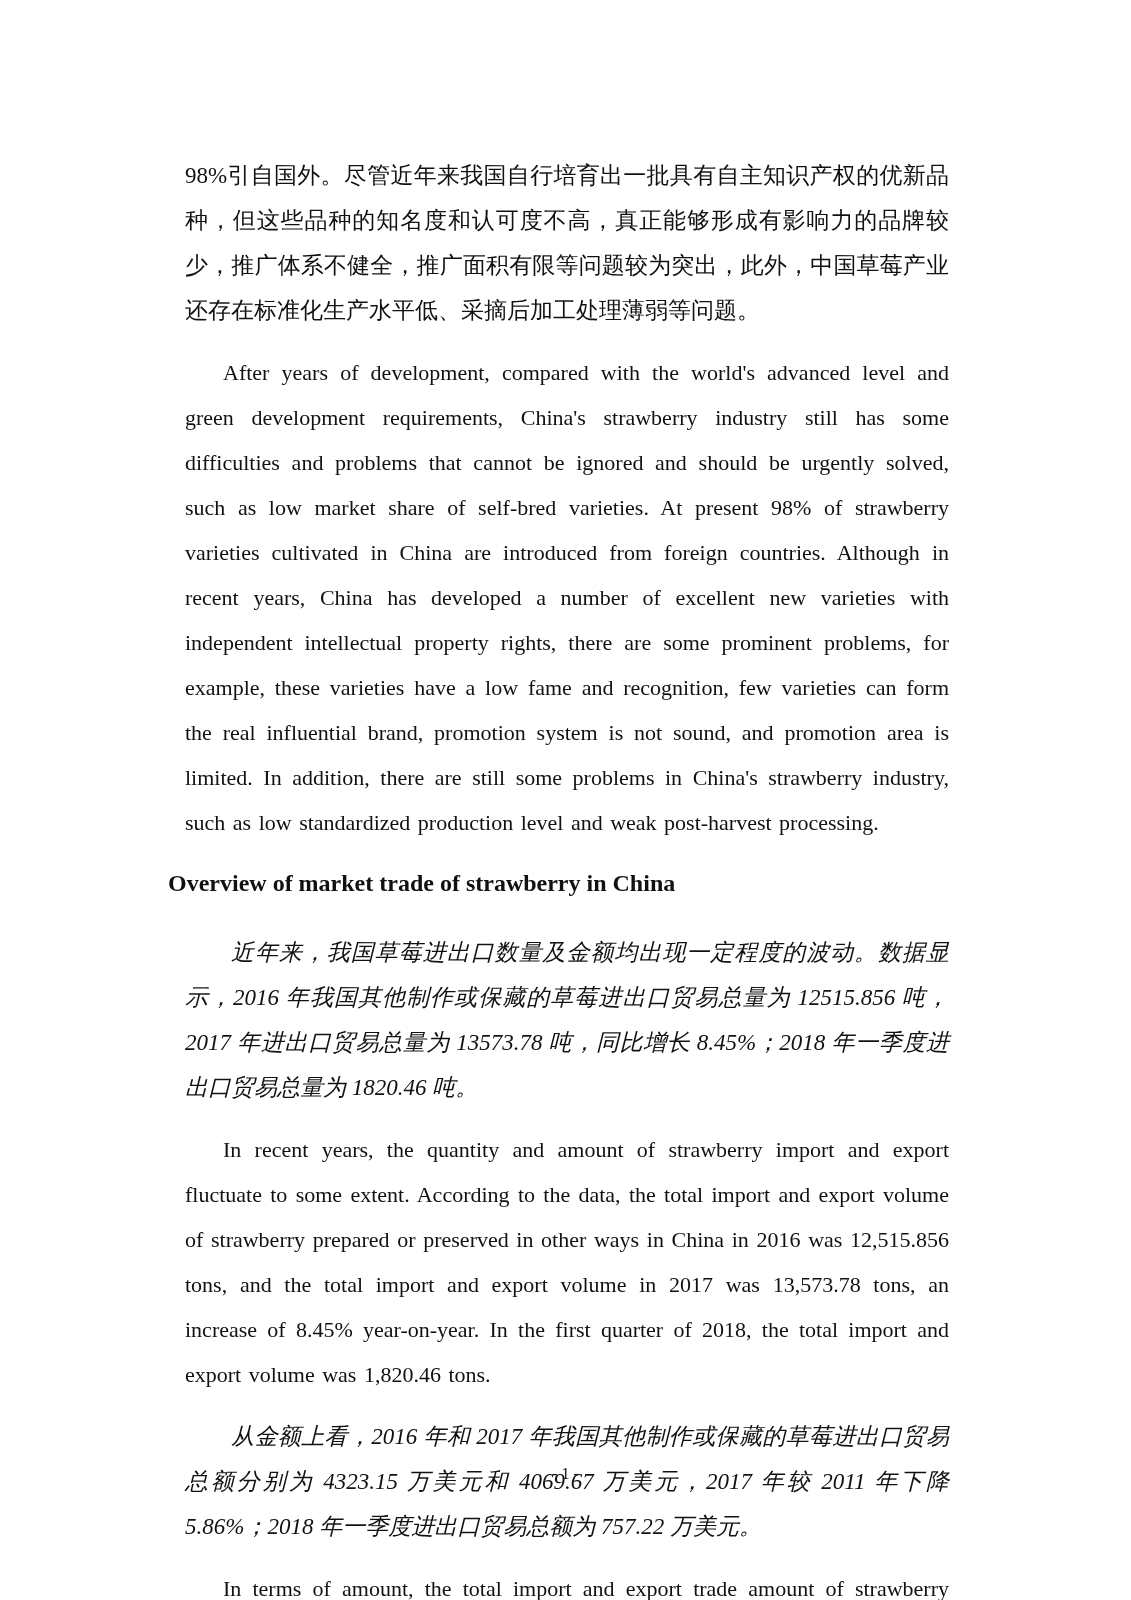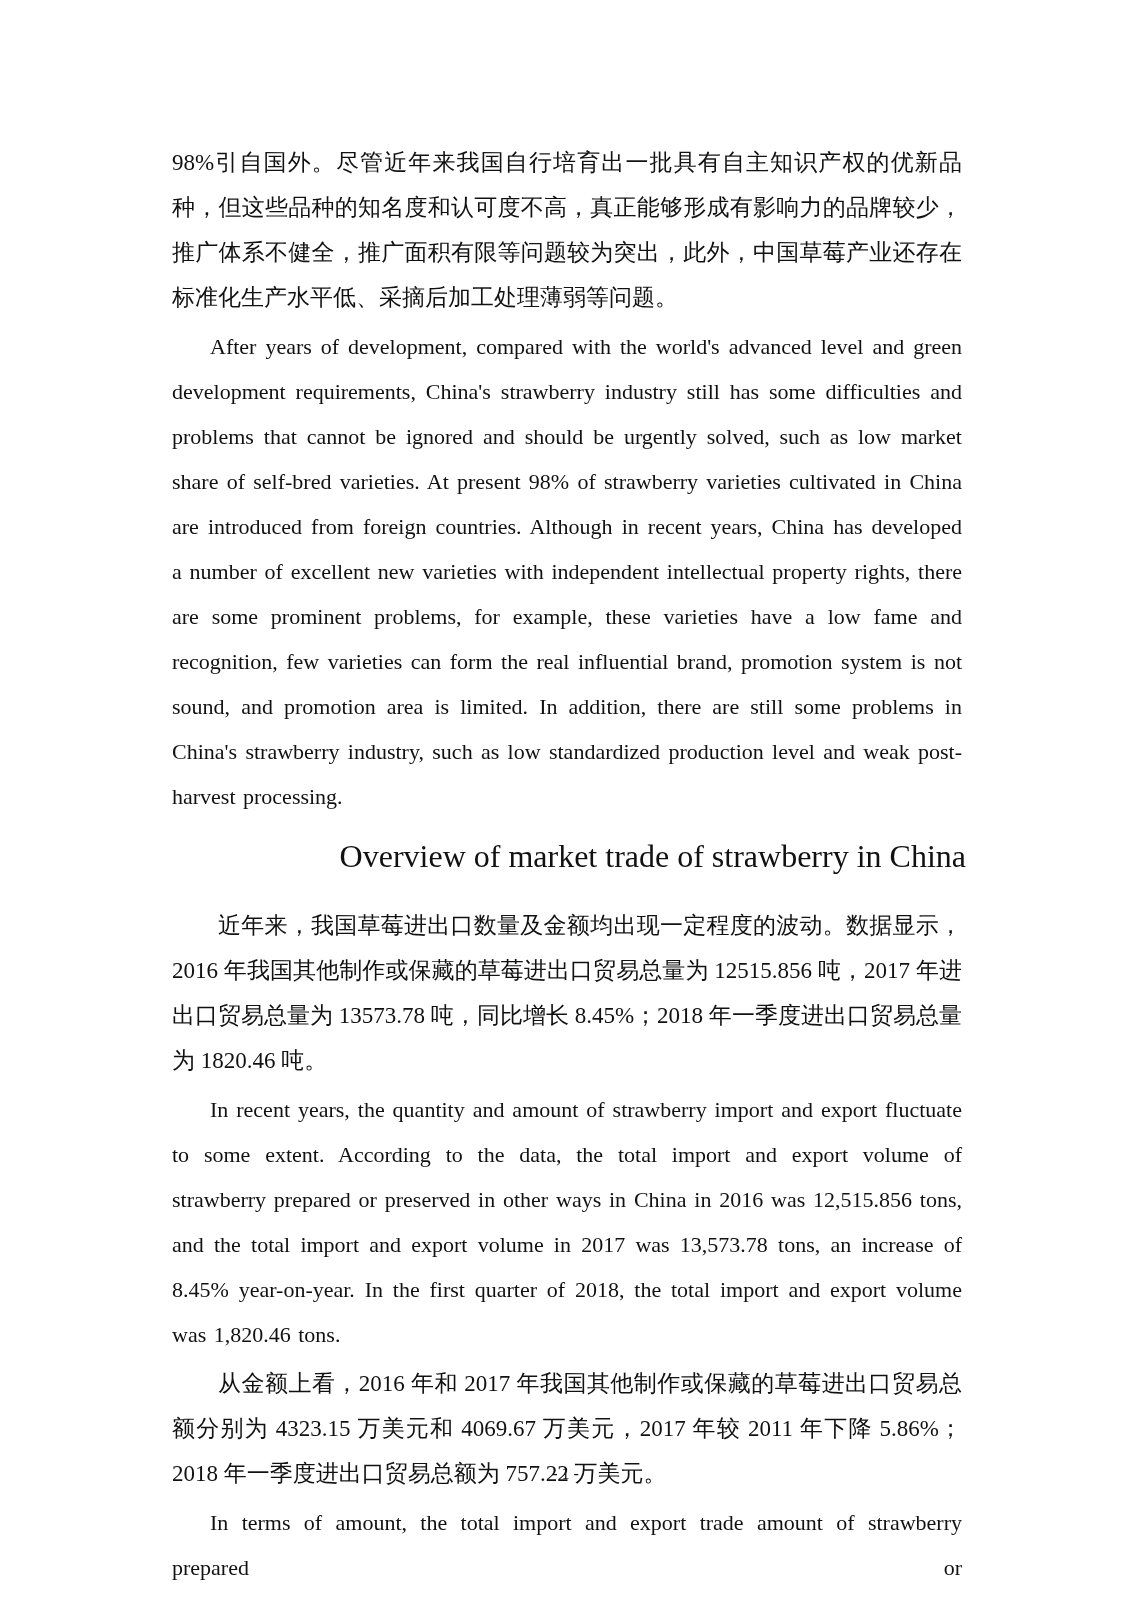--- a/index.html
+++ b/index.html
@@ -16,50 +16,50 @@
     font-family: "Liberation Serif", "DejaVu Serif", serif;
     color: #111111;
   }
   .content {
     position: absolute;
     left: 168px;
     top: 136px;
     width: 798px;
   }
   .content p {
-    margin: 4px;
+    margin: 17px;
     padding: 0;
     text-align: justify;
   }
   .zh {
     font-size: 23px;
     line-height: 45px;
   }
   .en {
     font-size: 22px;
     line-height: 45px;
     word-spacing: 2px;
   }
-  .indent-zh { text-indent: 2em; }
+  .indent-zh { text-indent: 2em; font-style: italic; }
   .indent-en { text-indent: 38px; }
   .justify-all { text-align-last: justify; }
   .heading-zh {
     margin: 30px 0 0 0;
     font-size: 30px;
     font-weight: normal;
     line-height: 45px;
     text-align: center;
     letter-spacing: 1px;
   }
   .heading-en {
     margin: 16px 0 26px 0;
-    font-size: 32px;
-    font-weight: normal;
+    font-size: 24px;
+    font-weight: bold;
     line-height: 42px;
-    text-align: right;
+    text-align: left;
   }
   .page-number {
     position: absolute;
     top: 1462px;
     left: 0;
     width: 100%;
     text-align: center;
     font-size: 16px;
     line-height: 24px;
     color: #111111;

